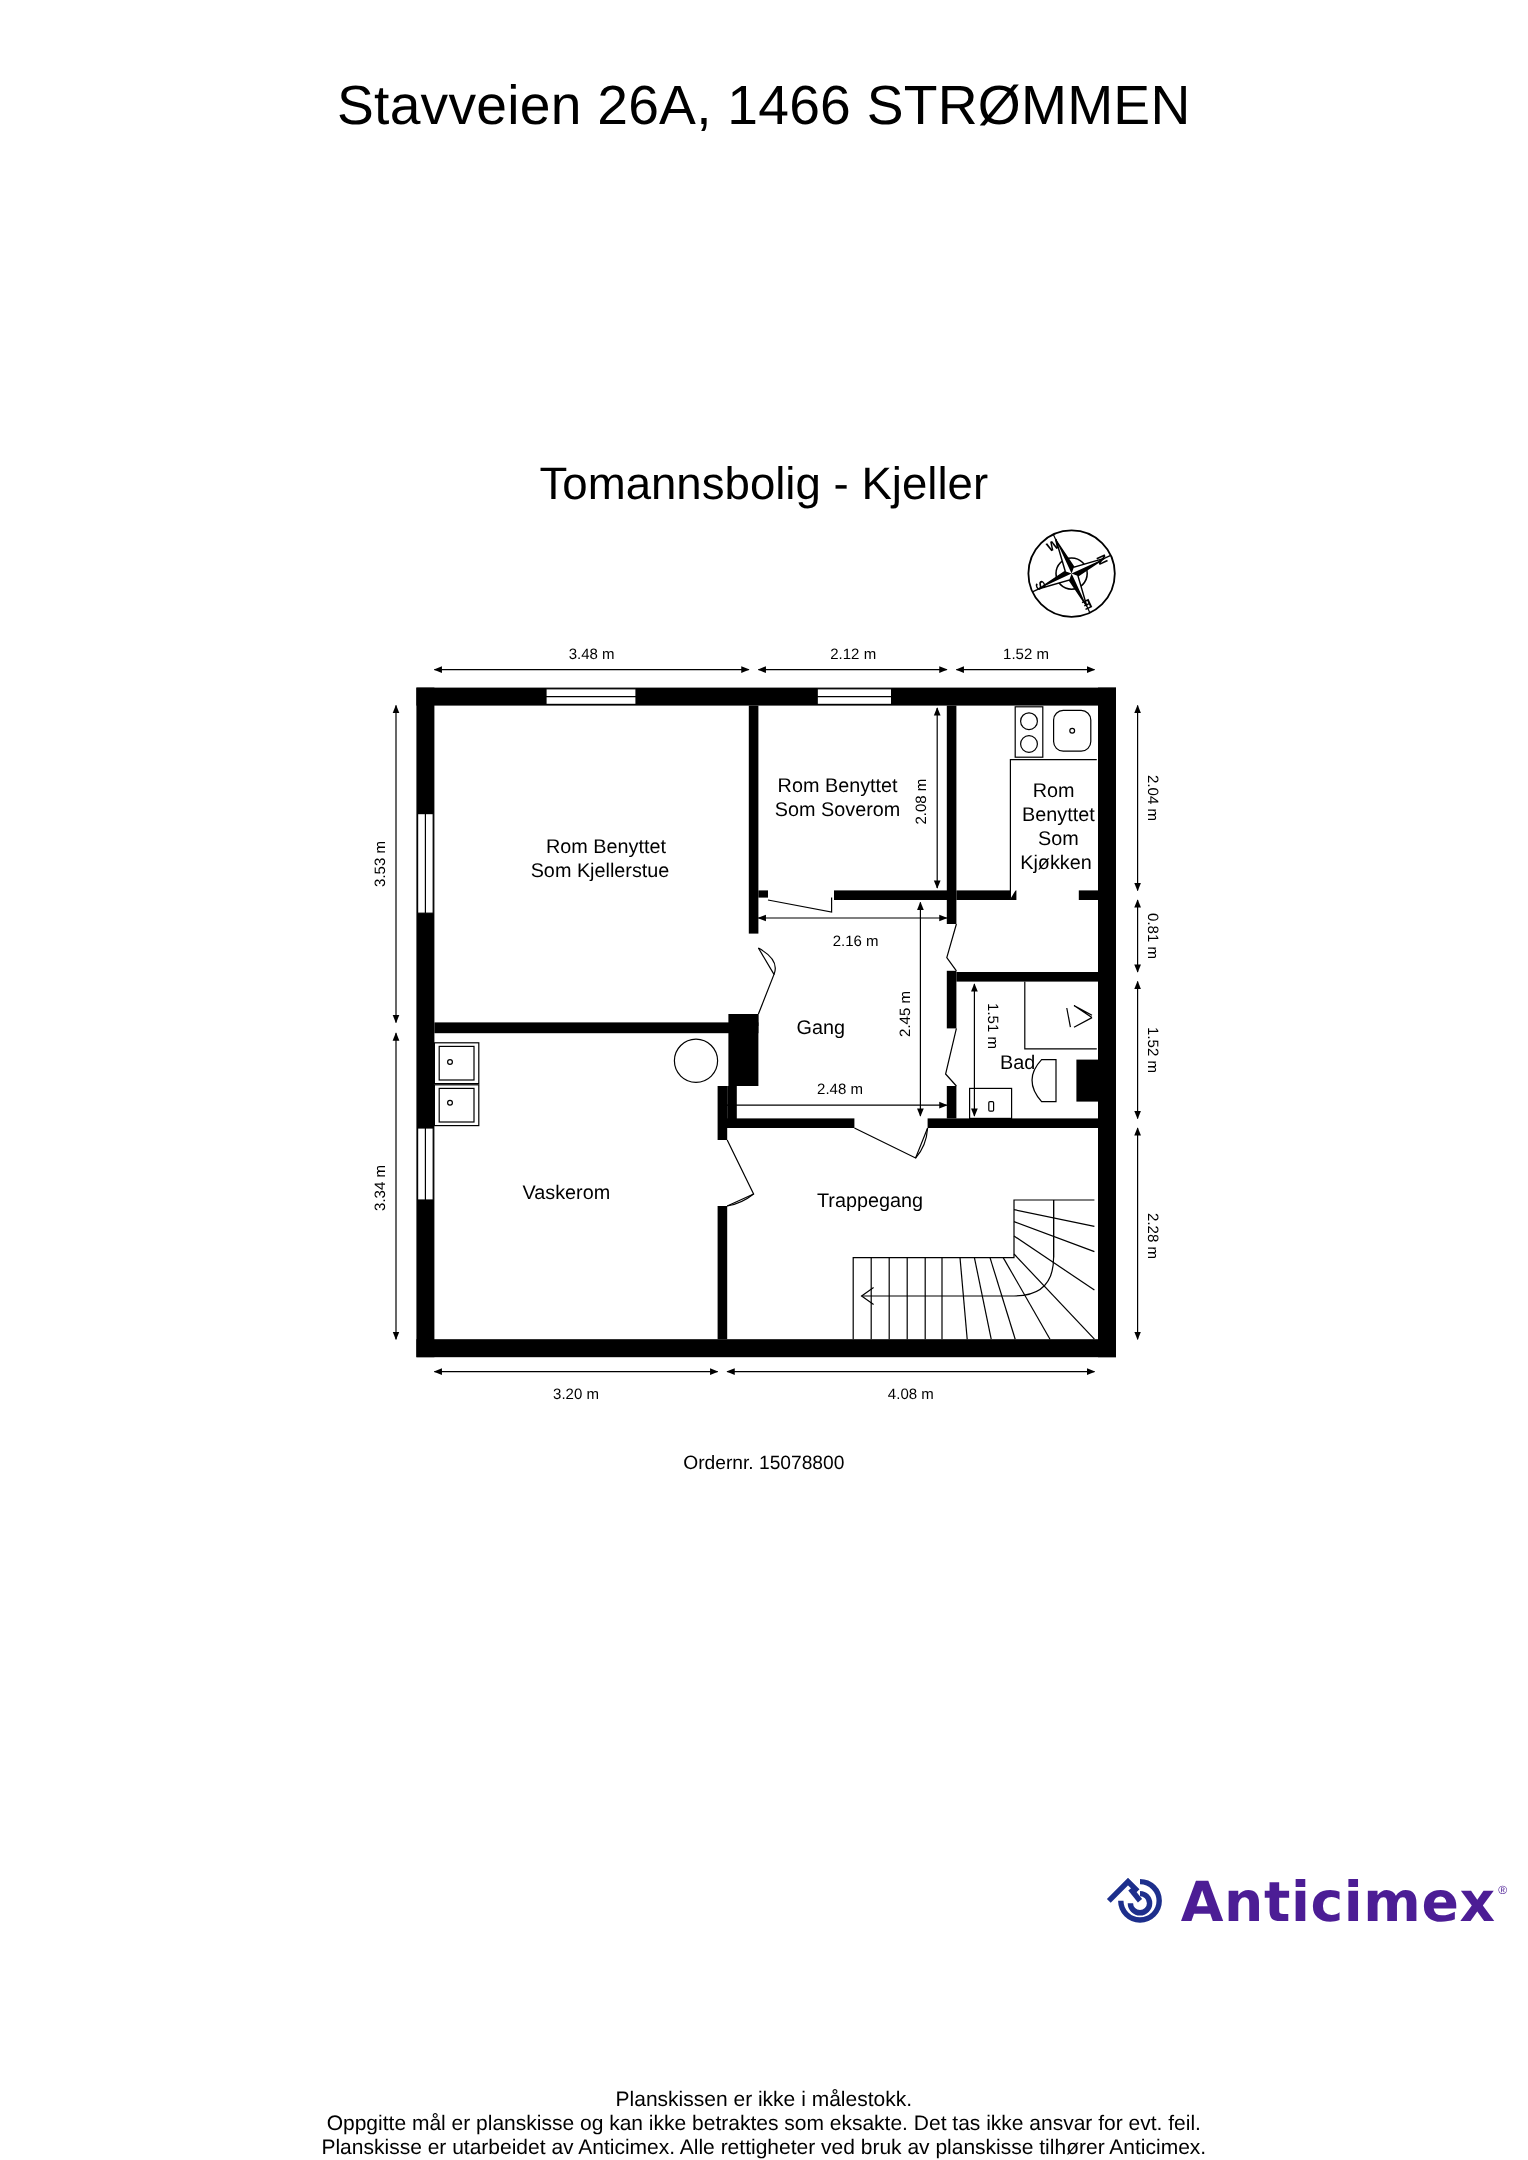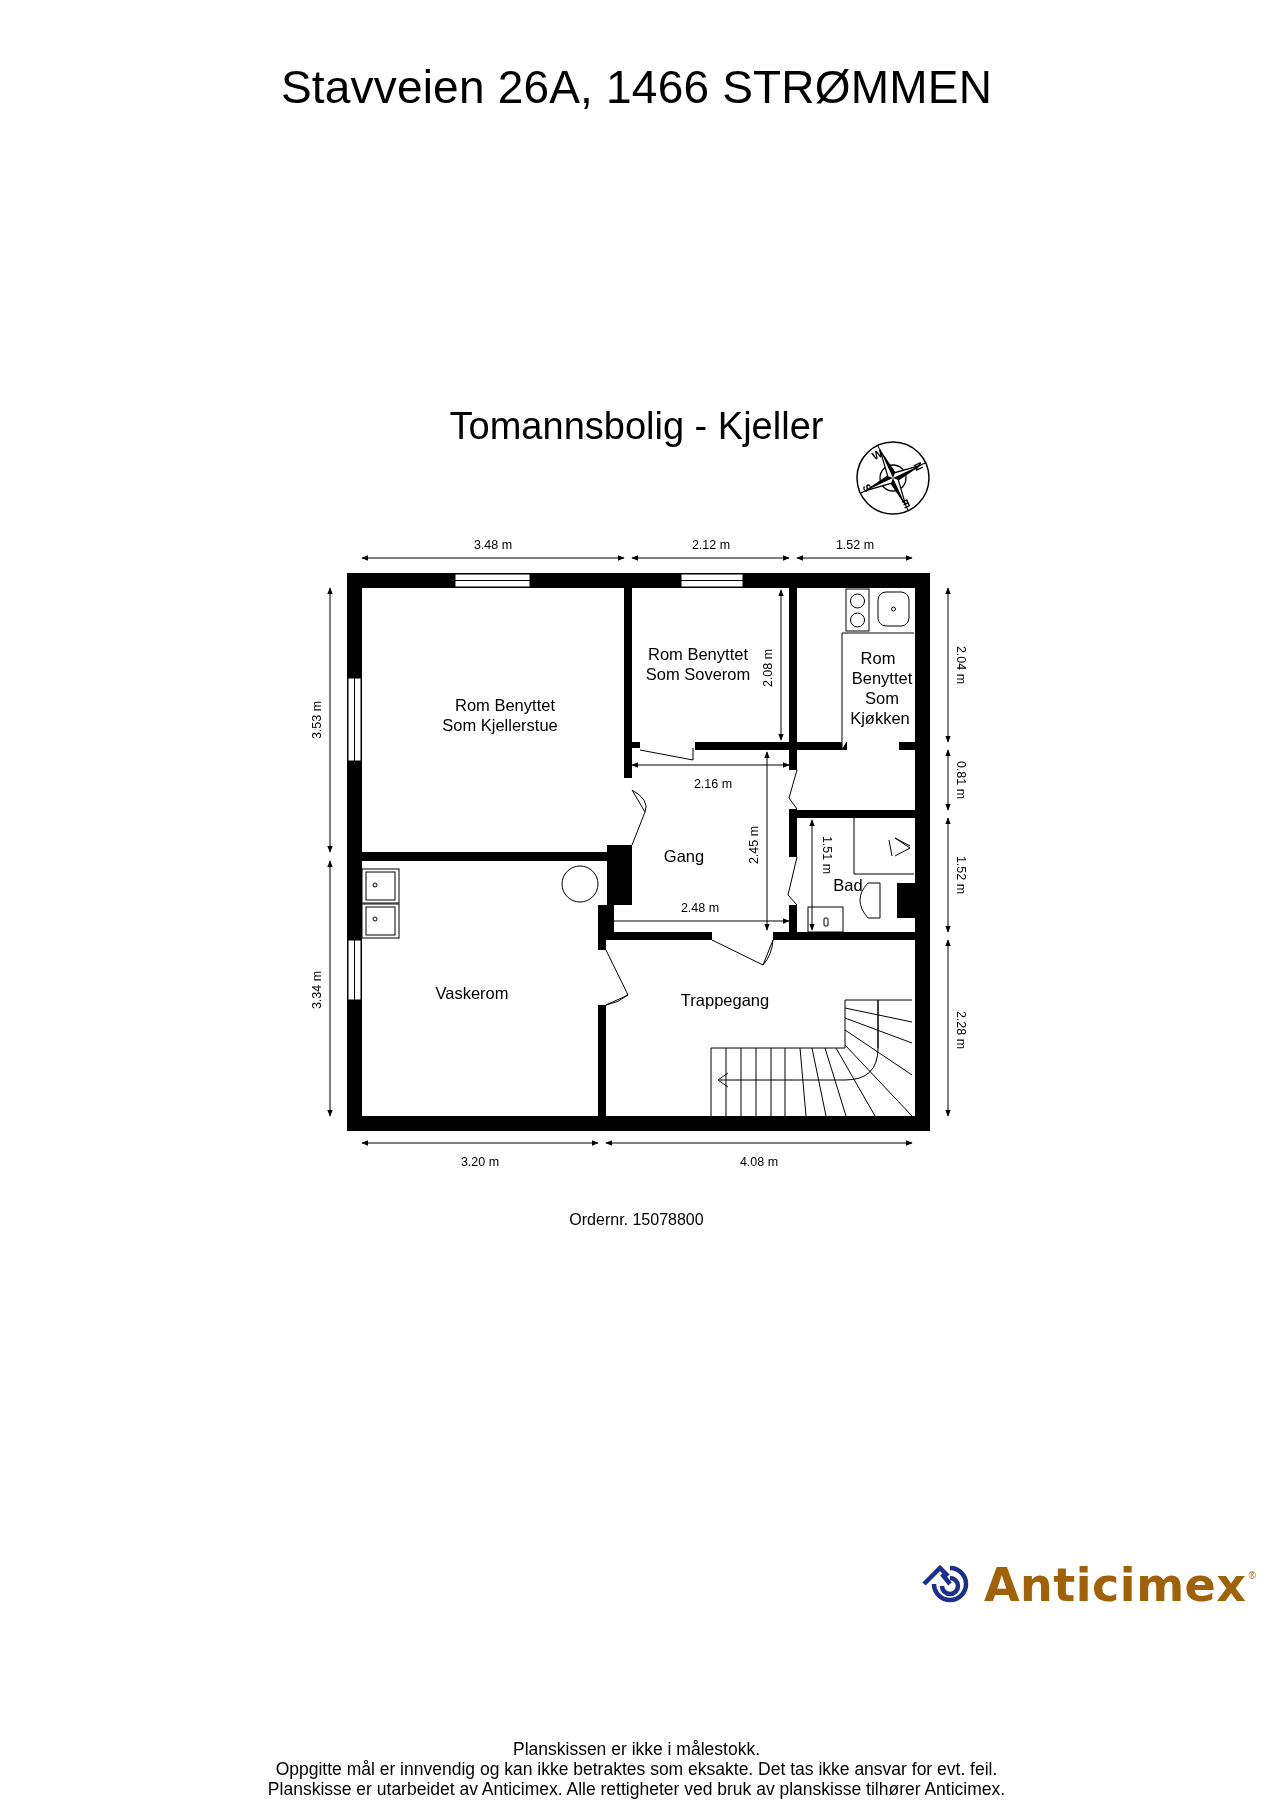--- a/index.html
+++ b/index.html
@@ -1,22 +1,22 @@
 <!DOCTYPE html>
 <html><head>
 <meta charset="utf-8">
 <style>
   html, body { margin: 0; padding: 0; background: #ffffff; }
   body { width: 1273px; height: 1800px; position: relative; overflow: hidden; font-family: "Liberation Sans", sans-serif; color: #000; }
   .abs { position: absolute; }
   .title { left: 0; width: 1273px; top: 58; text-align: center; font-size: 46px; top: 60px; letter-spacing: 0.2px; }
-  .subtitle { left: 0; width: 1273px; top: 383px; text-align: center; font-size: 38px; margin-top: 22px; }
+  .subtitle { left: 0; width: 1273px; top: 383px; text-align: center; font-size: 38px; }
   .plan { left: 0; top: 0; }
   .order { left: 0; width: 1273px; top: 1211px; text-align: center; font-size: 16px; }
-  .logo { left: 920px; top: 1560px; height: 50px; display: flex; align-items: center; color: #a16207; }
+  .logo { left: 920px; top: 1560px; height: 50px; display: flex; align-items: center; color: #4c1d95; }
   .logo-text { font-size: 46px; font-weight: bold; letter-spacing: 0.5px; margin-left: 10px; font-family: "DejaVu Sans", sans-serif; }
   .logo-reg { font-size: 10px; align-self: flex-start; margin-top: 10px; margin-left: 2px; }
   .footer { left: 0; width: 1273px; top: 1739px; text-align: center; font-size: 17.5px; line-height: 20px; }
   svg text { font-family: "Liberation Sans", sans-serif; fill: #000; }
 </style>
 </head>
 <body>
 
 <div class="abs title">Stavveien 26A, 1466 STRØMMEN</div>
 <div class="abs subtitle">Tomannsbolig  - Kjeller</div>
@@ -227,15 +227,15 @@
       <path d="M22,24 A8,8 0 1 0 30,16"></path>
       <line x1="22" y1="12" x2="30" y2="22"></line>
     </g>
   </svg>
   <span class="logo-text">Anticimex</span>
   <span class="logo-reg">®</span>
 </div>
 
 <div class="abs footer">
   <div>Planskissen er ikke i målestokk.</div>
-  <div>Oppgitte mål er innvendig og kan ikke betraktes som eksakte. Det tas ikke ansvar for evt. feil.</div>
+  <div>Oppgitte mål er planskisse og kan ikke betraktes som eksakte. Det tas ikke ansvar for evt. feil.</div>
   <div>Planskisse er utarbeidet av Anticimex. Alle rettigheter ved bruk av planskisse tilhører Anticimex.</div>
 </div>
 
 </body></html>

